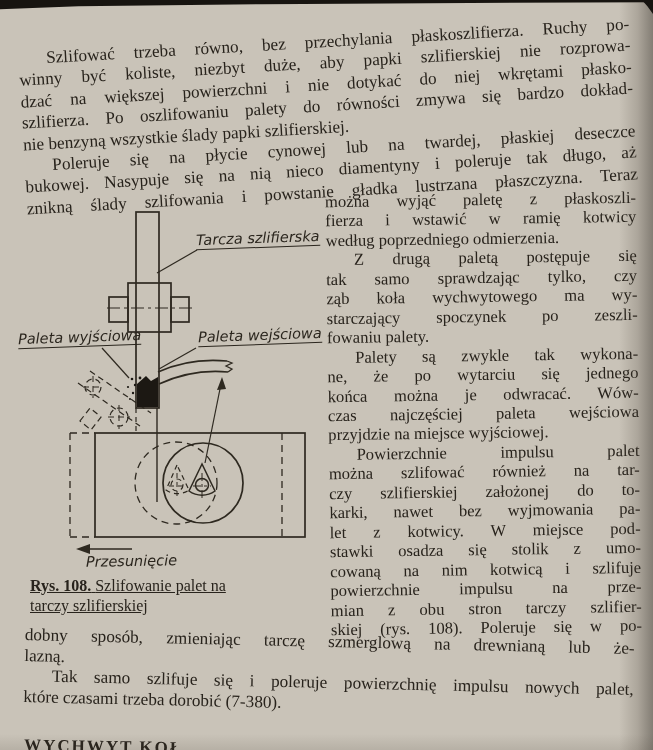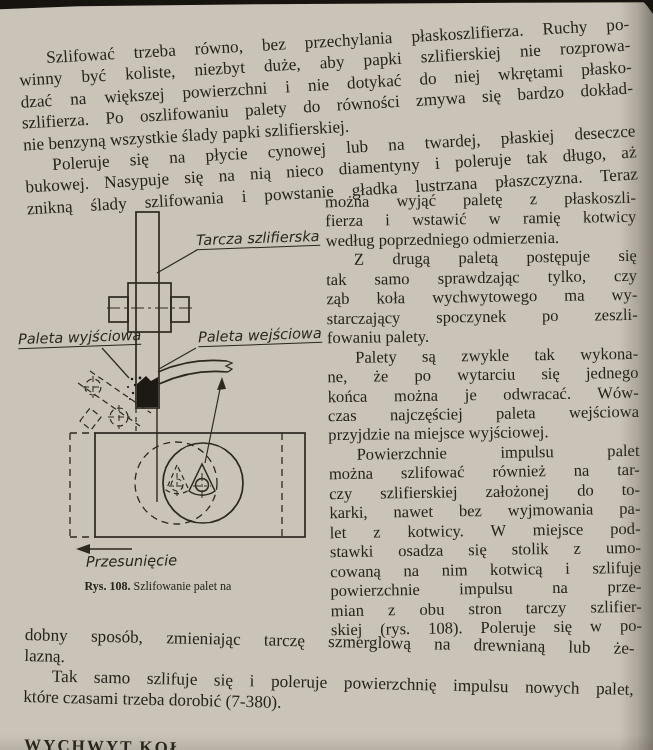--- a/index.html
+++ b/index.html
@@ -74,21 +74,21 @@
     padding-bottom:1px; white-space:nowrap;
   }
   #label-shift {
     position:absolute; z-index:2;
     font-family:"DejaVu Sans", sans-serif;
     font-style:italic; font-size:14.5px; color:#2b261e; white-space:nowrap;
     transform: rotate(-1deg);
   }
   #caption {
     position:absolute; left:30px; top:576px; width:256px; z-index:2;
-    text-align:center; font-size:12px; line-height:20px;
+    font-size:16px; line-height:20px;text-decoration:underline;
   }
   #caption .b { font-weight:bold; }
 </style>
 </head>
 <body>
 
 <div id="page">
 
   <div class="top-edge"></div>
   <div class="top-right-mark"></div>
@@ -182,20 +182,21 @@
   </svg>
 
   <div class="fig-label" style="left:196px; top:230px; transform:rotate(-2deg);">Tarcza szlifierska</div>
   <div class="fig-label" style="left:18px; top:329px; transform:rotate(-2deg);">Paleta wyjściowa</div>
   <div class="fig-label" style="left:198px; top:327px; transform:rotate(-2deg);">Paleta wejściowa</div>
   <div id="label-shift" style="left:86px; top:553px;">Przesunięcie</div>
 
   <div id="caption">
     <div><span class="b">Rys. 108.</span>
       <span>Szlifowanie palet na</span></div>
+    <div>tarczy szlifierskiej</div>
   </div>
 
   <div id="right-col" class="block">
       <div class="tline just">można wyjąć paletę z płaskoszli-</div>
       <div class="tline just">fierza i wstawić w ramię kotwicy</div>
       <div class="tline">według poprzedniego odmierzenia.</div>
       <div class="tline just ind">Z drugą paletą postępuje się</div>
       <div class="tline just">tak samo sprawdzając tylko, czy</div>
       <div class="tline just">ząb koła wychwytowego ma wy-</div>
       <div class="tline just">starczający spoczynek po zeszli-</div>

